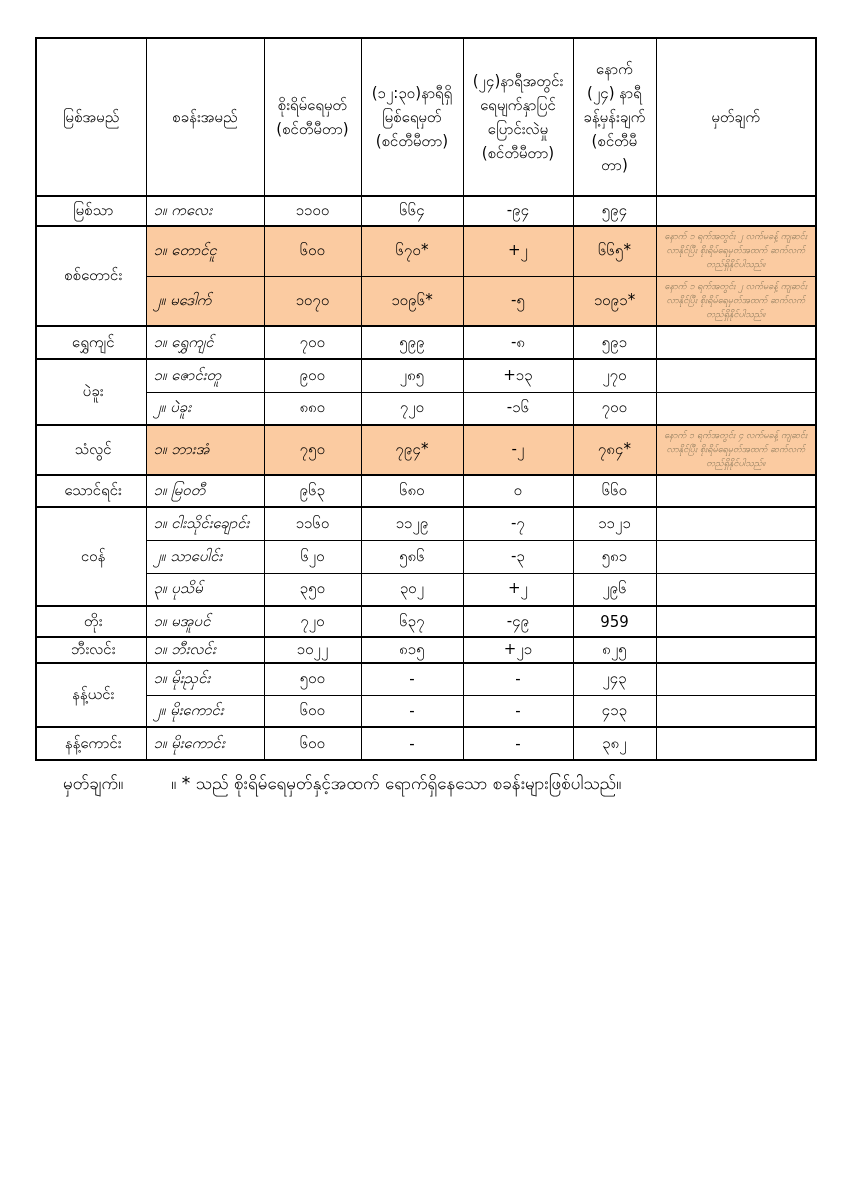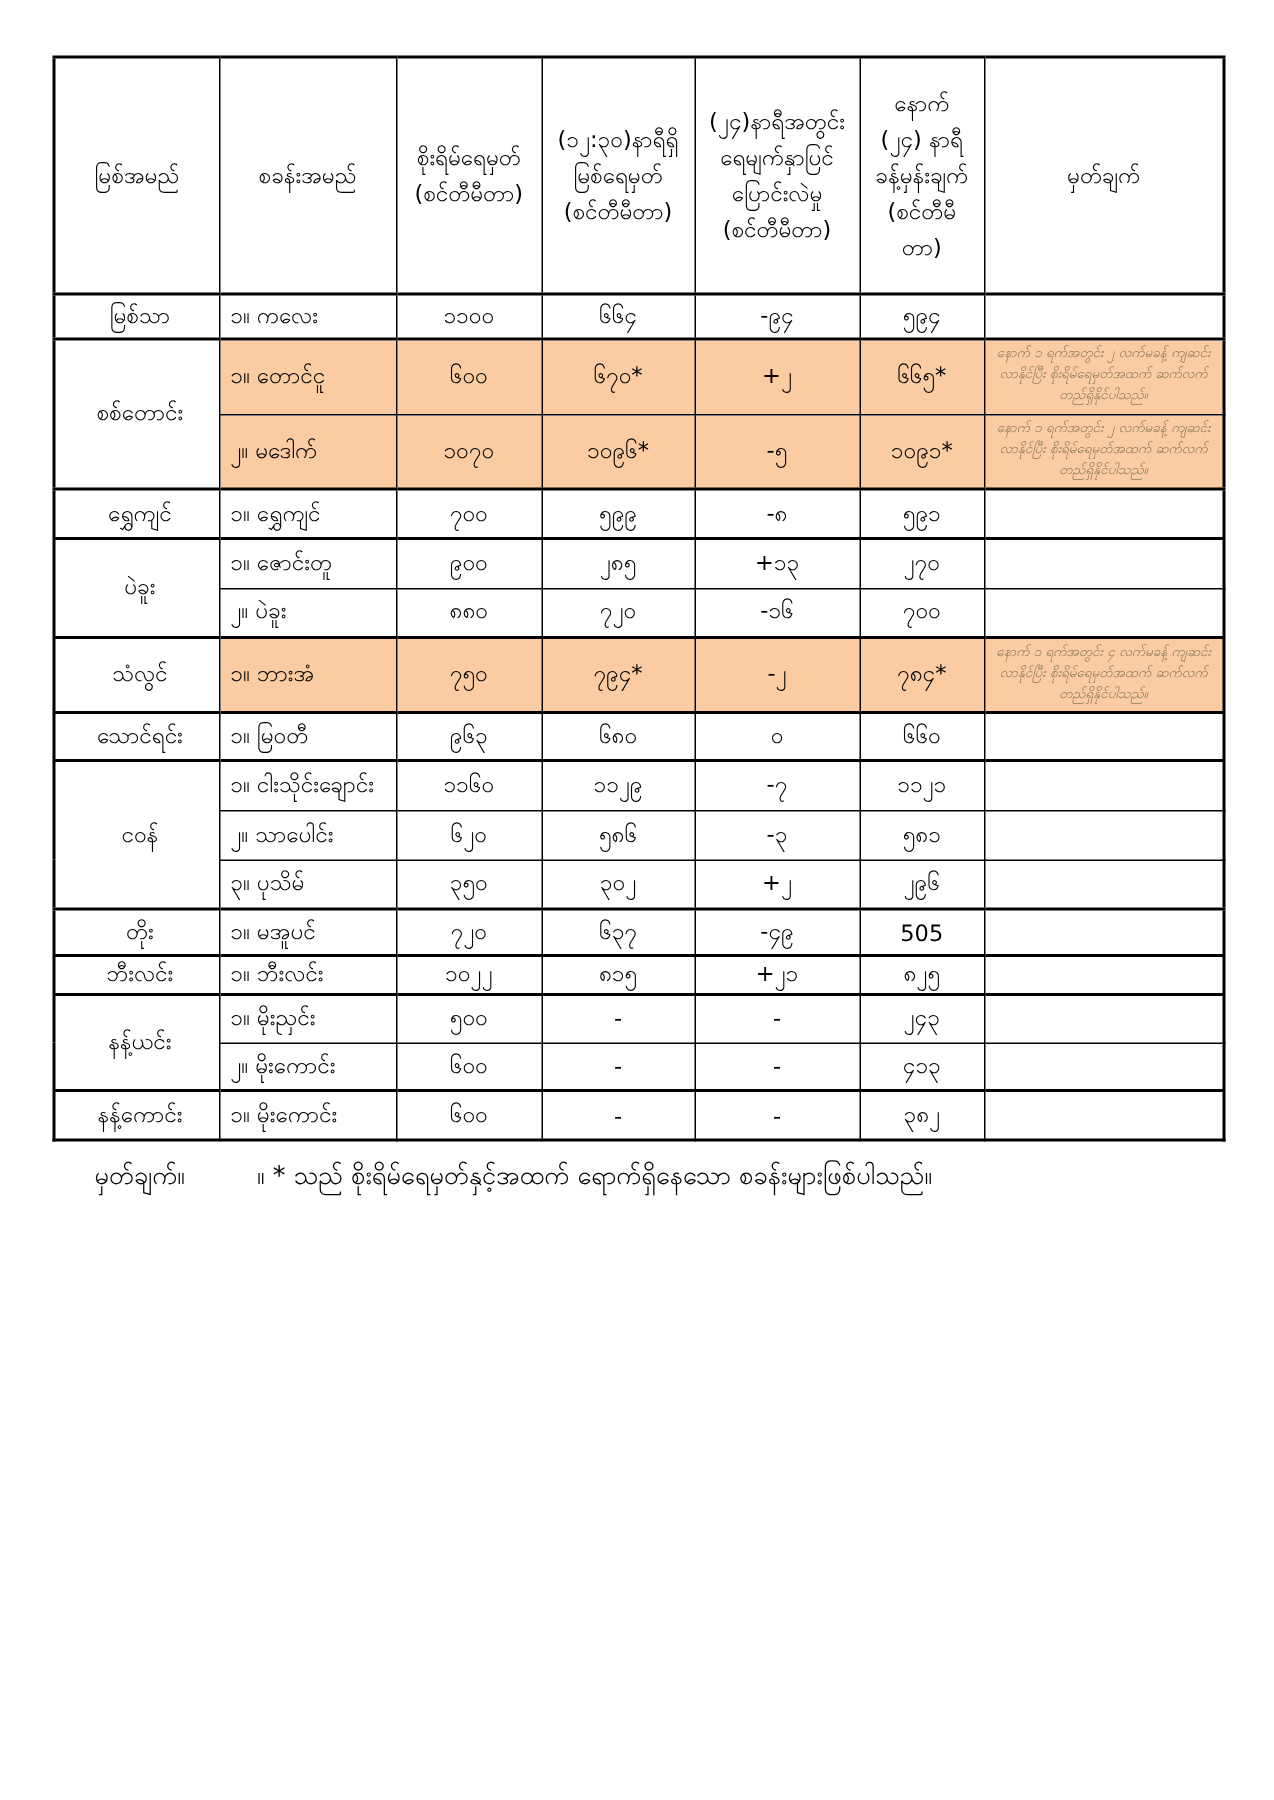--- a/index.html
+++ b/index.html
@@ -27,21 +27,21 @@
   }
   .report tr.group-start th, .report tr.group-start td { border-top: 2.5px solid #000; }
 
   .report thead th {
     text-align: center;
     white-space: pre-line;
     line-height: 1.6;
     padding: 4px 2px;
   }
   .report td.river   { text-align: center; padding-left: 5px; }
-  .report td.station { text-align: left; padding-left: 7px; }
+  .report td.station { text-align: left; padding-left: 7px; font-style: italic; }
   .report td.num     { text-align: center; padding: 0 2px; }
   .report td.remark  {
     text-align: center;
     padding: 2px 6px;
     font-size: 9px;
     line-height: 1.55;
     color: #8c7a5c;
     font-style: italic;
   }
   .report td.hl { background: #fbcba1; }
@@ -191,21 +191,21 @@
         <td class="num">၂၉၆</td>
         <td class="remark"></td>
       </tr>
 
       <tr class="group-start" style="height:31px">
         <td class="river">တိုး</td>
         <td class="station">၁။ မအူပင်</td>
         <td class="num">၇၂၀</td>
         <td class="num">၆၃၇</td>
         <td class="num">-၄၉</td>
-        <td class="num">505</td>
+        <td class="num">959</td>
         <td class="remark"></td>
       </tr>
 
       <tr class="group-start" style="height:16px">
         <td class="river">ဘီးလင်း</td>
         <td class="station">၁။ ဘီးလင်း</td>
         <td class="num">၁၀၂၂</td>
         <td class="num">၈၁၅</td>
         <td class="num">+၂၁</td>
         <td class="num">၈၂၅</td>

